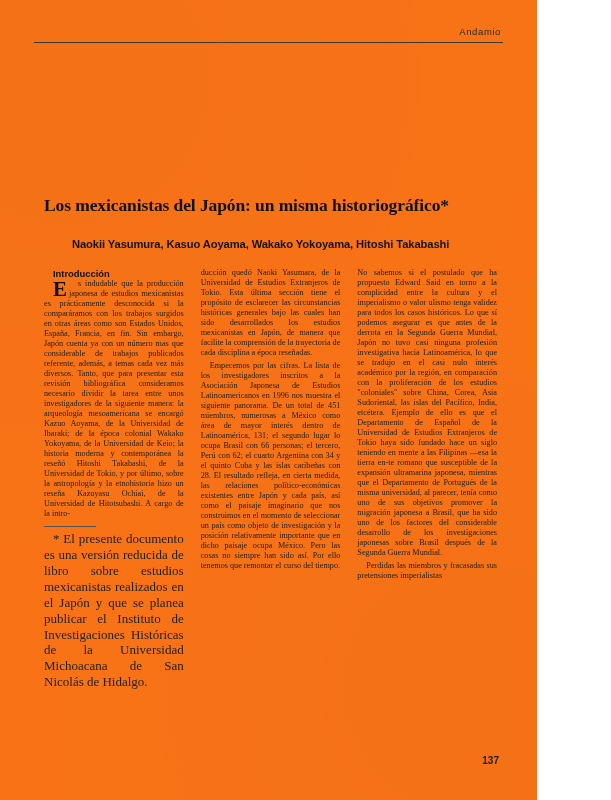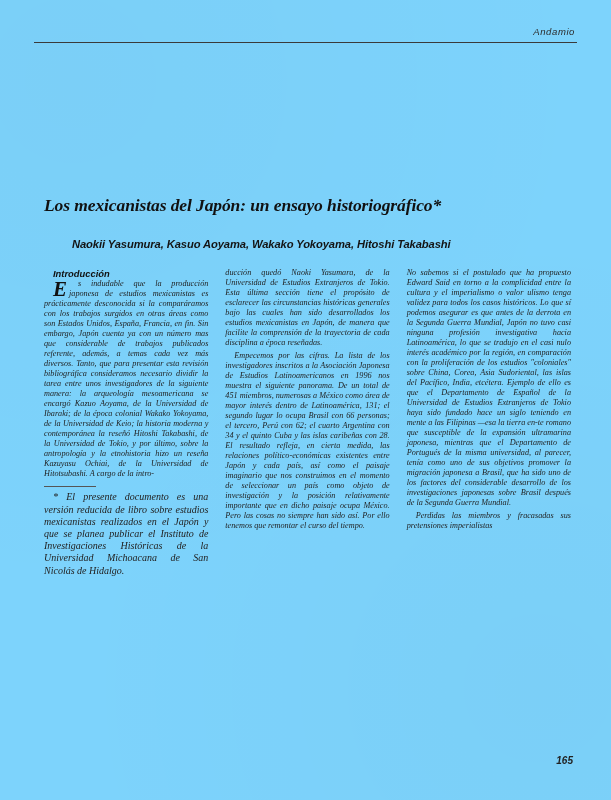--- a/index.html
+++ b/index.html
@@ -9,26 +9,25 @@
   body {
     width: 611px;
     height: 800px;
     background: #ffffff;
     font-family: "Liberation Serif", serif;
     color: #1a1a1a;
     overflow: hidden;
   }
   .page {
     position: relative;
-    width: 611px;
+    width: 537px;
     height: 800px;
-    background: #7dd3fc;
+    background: #f97316;
     box-sizing: border-box;
     padding: 0;
-    font-style: italic;
   }
   
   .page::before {
     content: "";
     position: absolute;
     inset: 0;
     background:
       radial-gradient(circle at 12% 10%, rgba(0,0,0,0.018), rgba(0,0,0,0) 60%),
       radial-gradient(circle at 88% 86%, rgba(0,0,0,0.02), rgba(0,0,0,0) 55%);
     pointer-events: none;
@@ -123,21 +122,21 @@
     padding: 1px 2px 0 0;
     color: #111;
   }
   .footnote-rule {
     width: 52px;
     height: 1px;
     background: #555;
     margin: 7px 0 4px 0;
   }
   .footnote {
-    font-size: 10px;
+    font-size: 13px;
     line-height: 1.22;
     text-align: justify;
     text-indent: 9px;
     color: #222;
   }
   .gap-sm { height: 3px; }
 
   .folio {
     position: absolute;
     bottom: 34px;
@@ -150,21 +149,21 @@
 </style>
 </head>
 <body>
 
 <div class="page">
 
   <div class="running-head">Andamio</div>
   <div class="head-rule"></div>
 
   <div class="title-block">
-    <h1 class="doc-title">Los mexicanistas del Japón: un ensayo historiográfico*</h1>
+    <h1 class="doc-title">Los mexicanistas del Japón: un misma historiográfico*</h1>
     <div class="authors">Naokii Yasumura, Kasuo Aoyama, Wakako Yokoyama, Hitoshi Takabashi</div>
   </div>
 
   <div class="columns">
 
     <div class="col">
       <p class="section-head">Introducción</p>
       <p class="dropcap-para"><span class="dropcap">E</span><span>s indudable que la producción japonesa de estudios mexicanistas es prácticamente desconocida si la comparáramos con los trabajos surgidos en otras áreas como son Estados Unidos, España, Francia, en fin. Sin embargo, Japón cuenta ya con un número mas que considerable de trabajos publicados referente, además, a temas cada vez más diversos. Tanto, que para presentar esta revisión bibliográfica consideramos necesario dividir la tarea entre unos investigadores de la siguiente manera: la arqueología mesoamericana se encargó Kazuo Aoyama, de la Universidad de Ibaraki; de la época colonial Wakako Yokoyama, de la Universidad de Keio; la historia moderna y contemporánea la reseñó Hitoshi Takabashi, de la Universidad de Tokio, y por último, sobre la antropología y la etnohistoria hizo un reseña Kazuyasu Ochiai, de la Universidad de Hitotsubashi. A cargo de la intro-</span></p>
       <div class="footnote-rule"></div>
       <p class="footnote">* El presente documento es una versión reducida de libro sobre estudios mexicanistas realizados en el Japón y que se planea publicar el Instituto de Investigaciones Históricas de la Universidad Michoacana de San Nicolás de Hidalgo.</p>
@@ -177,15 +176,15 @@
     </div>
 
     <div class="col">
       <p class="noindent">No sabemos si el postulado que ha propuesto Edward Said en torno a la complicidad entre la cultura y el imperialismo o valor ulismo tenga validez para todos los casos históricos. Lo que sí podemos asegurar es que antes de la derrota en la Segunda Guerra Mundial, Japón no tuvo casi ninguna profesión investigativa hacia Latinoamérica, lo que se tradujo en el casi nulo interés académico por la región, en comparación con la proliferación de los estudios "coloniales" sobre China, Corea, Asia Sudoriental, las islas del Pacífico, India, etcétera. Ejemplo de ello es que el Departamento de Español de la Universidad de Estudios Extranjeros de Tokio haya sido fundado hace un siglo teniendo en mente a las Filipinas —esa la tierra en-te romano que susceptible de la expansión ultramarina japonesa, mientras que el Departamento de Portugués de la misma universidad, al parecer, tenía como uno de sus objetivos promover la migración japonesa a Brasil, que ha sido uno de los factores del considerable desarrollo de los investigaciones japonesas sobre Brasil después de la Segunda Guerra Mundial.</p>
       <div class="gap-sm"></div>
       <p>Perdidas las miembros y fracasadas sus pretensiones imperialistas</p>
     </div>
 
   </div>
 
-  <div class="folio">165</div>
+  <div class="folio">137</div>
 
 </div>
 
 </body></html>

